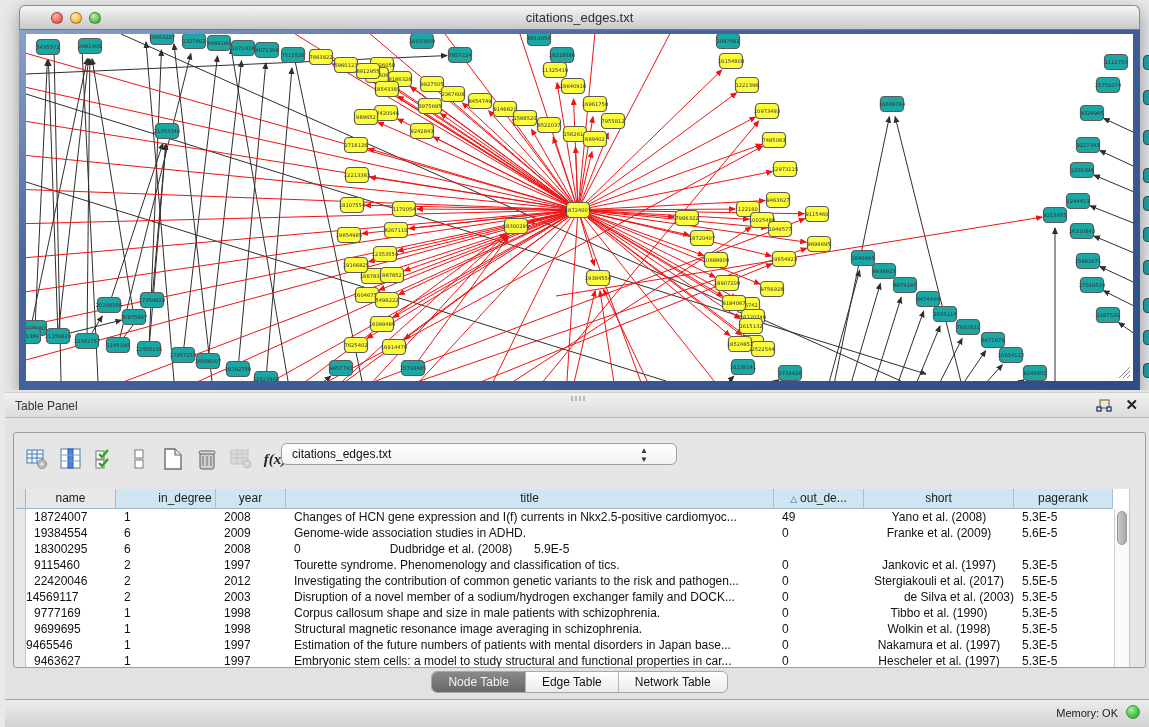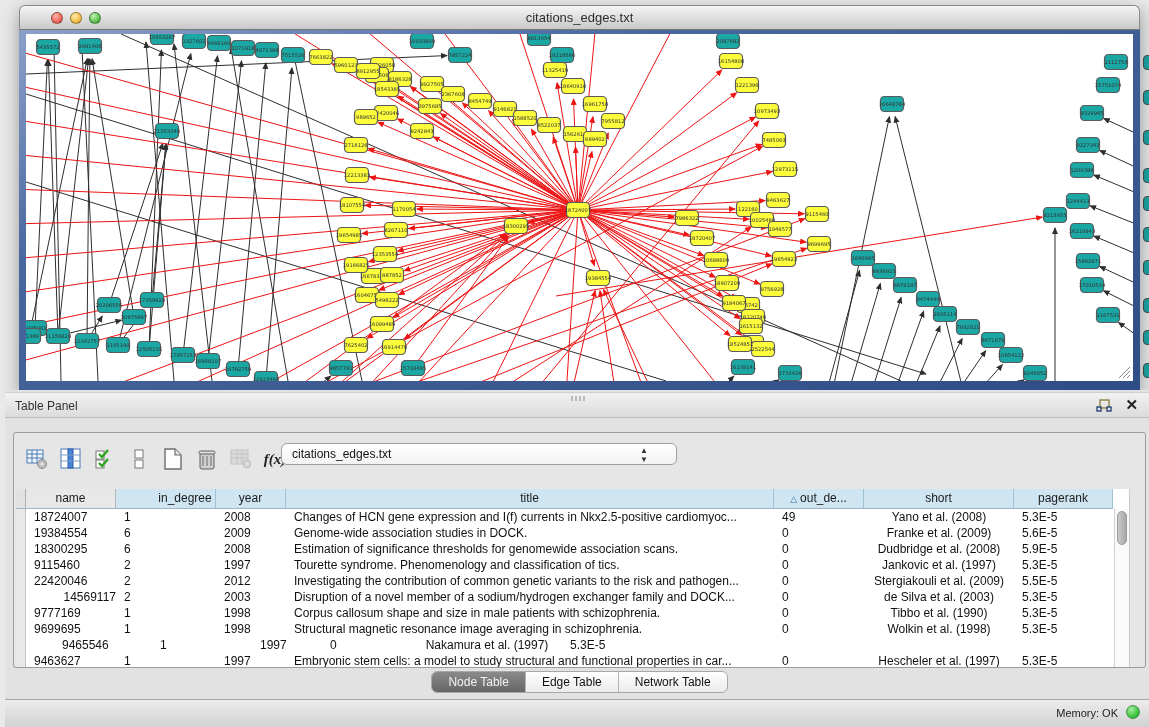--- a/index.html
+++ b/index.html
@@ -600,31 +600,30 @@
               <div class="td" style="width: 488px; padding-left: 8px;">Changes of HCN gene expression and I(f) currents in Nkx2.5-positive cardiomyoc...</div>
               <div class="td" style="width: 90px; padding-left: 8px;">49</div>
               <div class="td" style="width: 150px; padding-left: 0px; text-align: center;">Yano et al. (2008)</div>
               <div class="td" style="width: 99px; padding-left: 8px;">5.3E-5</div>
             </div>
             <div class="tr">
               <div class="td gutter" style="width: 10px;"></div>
               <div class="td" style="width: 90px; padding-left: 8px;">19384554</div>
               <div class="td" style="width: 100px; padding-left: 8px;">6</div>
               <div class="td" style="width: 70px; padding-left: 8px;">2009</div>
-              <div class="td" style="width: 488px; padding-left: 8px;">Genome-wide association studies in DOCK.</div>
+              <div class="td" style="width: 488px; padding-left: 8px;">Genome-wide association studies in ADHD.</div>
               <div class="td" style="width: 90px; padding-left: 8px;">0</div>
               <div class="td" style="width: 150px; padding-left: 0px; text-align: center;">Franke et al. (2009)</div>
               <div class="td" style="width: 99px; padding-left: 8px;">5.6E-5</div>
             </div>
             <div class="tr">
               <div class="td gutter" style="width: 10px;"></div>
               <div class="td" style="width: 90px; padding-left: 8px;">18300295</div>
               <div class="td" style="width: 100px; padding-left: 8px;">6</div>
               <div class="td" style="width: 70px; padding-left: 8px;">2008</div>
-              <div class="td" style="width: 488px; padding-left: 8px;">Estimation of significance thresholds for genomewide association scans.</div>
               <div class="td" style="width: 90px; padding-left: 8px;">0</div>
               <div class="td" style="width: 150px; padding-left: 0px; text-align: center;">Dudbridge et al. (2008)</div>
               <div class="td" style="width: 99px; padding-left: 8px;">5.9E-5</div>
             </div>
             <div class="tr">
               <div class="td gutter" style="width: 10px;"></div>
               <div class="td" style="width: 90px; padding-left: 8px;">9115460</div>
               <div class="td" style="width: 100px; padding-left: 8px;">2</div>
               <div class="td" style="width: 70px; padding-left: 8px;">1997</div>
               <div class="td" style="width: 488px; padding-left: 8px;">Tourette syndrome. Phenomenology and classification of tics.</div>
@@ -632,31 +631,31 @@
               <div class="td" style="width: 150px; padding-left: 0px; text-align: center;">Jankovic et al. (1997)</div>
               <div class="td" style="width: 99px; padding-left: 8px;">5.3E-5</div>
             </div>
             <div class="tr">
               <div class="td gutter" style="width: 10px;"></div>
               <div class="td" style="width: 90px; padding-left: 8px;">22420046</div>
               <div class="td" style="width: 100px; padding-left: 8px;">2</div>
               <div class="td" style="width: 70px; padding-left: 8px;">2012</div>
               <div class="td" style="width: 488px; padding-left: 8px;">Investigating the contribution of common genetic variants to the risk and pathogen...</div>
               <div class="td" style="width: 90px; padding-left: 8px;">0</div>
-              <div class="td" style="width: 150px; padding-left: 0px; text-align: center;">Stergiakouli et al. (2009)</div>
+              <div class="td" style="width: 150px; padding-left: 0px; text-align: center;">Stergiakouli et al. (2017)</div>
               <div class="td" style="width: 99px; padding-left: 8px;">5.5E-5</div>
             </div>
             <div class="tr">
               <div class="td gutter" style="width: 10px;"></div>
-              <div class="td" style="width: 90px; padding-left: 8px; text-align: right;">14569117</div>
+              <div class="td" style="width: 90px; ">14569117</div>
               <div class="td" style="width: 100px; padding-left: 8px;">2</div>
               <div class="td" style="width: 70px; padding-left: 8px;">2003</div>
               <div class="td" style="width: 488px; padding-left: 8px;">Disruption of a novel member of a sodium/hydrogen exchanger family and DOCK...</div>
               <div class="td" style="width: 90px; padding-left: 8px;">0</div>
-              <div class="td" style="width: 150px; padding-left: 0px; text-align: center;">de Silva et al. (2003)</div>
+              <div class="td" style="width: 150px; padding-left: 0px; text-align: right;">de Silva et al. (2003)</div>
               <div class="td" style="width: 99px; padding-left: 8px;">5.3E-5</div>
             </div>
             <div class="tr">
               <div class="td gutter" style="width: 10px;"></div>
               <div class="td" style="width: 90px; padding-left: 8px;">9777169</div>
               <div class="td" style="width: 100px; padding-left: 8px;">1</div>
               <div class="td" style="width: 70px; padding-left: 8px;">1998</div>
               <div class="td" style="width: 488px; padding-left: 8px;">Corpus callosum shape and size in male patients with schizophrenia.</div>
               <div class="td" style="width: 90px; padding-left: 8px;">0</div>
               <div class="td" style="width: 150px; padding-left: 0px; text-align: center;">Tibbo et al. (1990)</div>
@@ -667,23 +666,24 @@
               <div class="td" style="width: 90px; padding-left: 8px;">9699695</div>
               <div class="td" style="width: 100px; padding-left: 8px;">1</div>
               <div class="td" style="width: 70px; padding-left: 8px;">1998</div>
               <div class="td" style="width: 488px; padding-left: 8px;">Structural magnetic resonance image averaging in schizophrenia.</div>
               <div class="td" style="width: 90px; padding-left: 8px;">0</div>
               <div class="td" style="width: 150px; padding-left: 0px; text-align: center;">Wolkin et al. (1998)</div>
               <div class="td" style="width: 99px; padding-left: 8px;">5.3E-5</div>
             </div>
             <div class="tr">
               <div class="td gutter" style="width: 10px;"></div>
-              <div class="td" style="width: 90px; padding-left: 0; margin-left: 36px;">9465546</div>
+              <div class="td" style="width: 90px; padding-left: 0;">9465546</div>
               <div class="td" style="width: 100px; padding-left: 8px;">1</div>
               <div class="td" style="width: 70px; padding-left: 8px;">1997</div>
+              <div class="td" style="width: 488px; padding-left: 8px;">Estimation of the future numbers of patients with mental disorders in Japan base...</div>
               <div class="td" style="width: 90px; padding-left: 8px;">0</div>
               <div class="td" style="width: 150px; padding-left: 0px; text-align: center;">Nakamura et al. (1997)</div>
               <div class="td" style="width: 99px; padding-left: 8px;">5.3E-5</div>
             </div>
             <div class="tr">
               <div class="td gutter" style="width: 10px;"></div>
               <div class="td" style="width: 90px; padding-left: 8px;">9463627</div>
               <div class="td" style="width: 100px; padding-left: 8px;">1</div>
               <div class="td" style="width: 70px; padding-left: 8px;">1997</div>
               <div class="td" style="width: 488px; padding-left: 8px;">Embryonic stem cells: a model to study structural and functional properties in car...</div>

